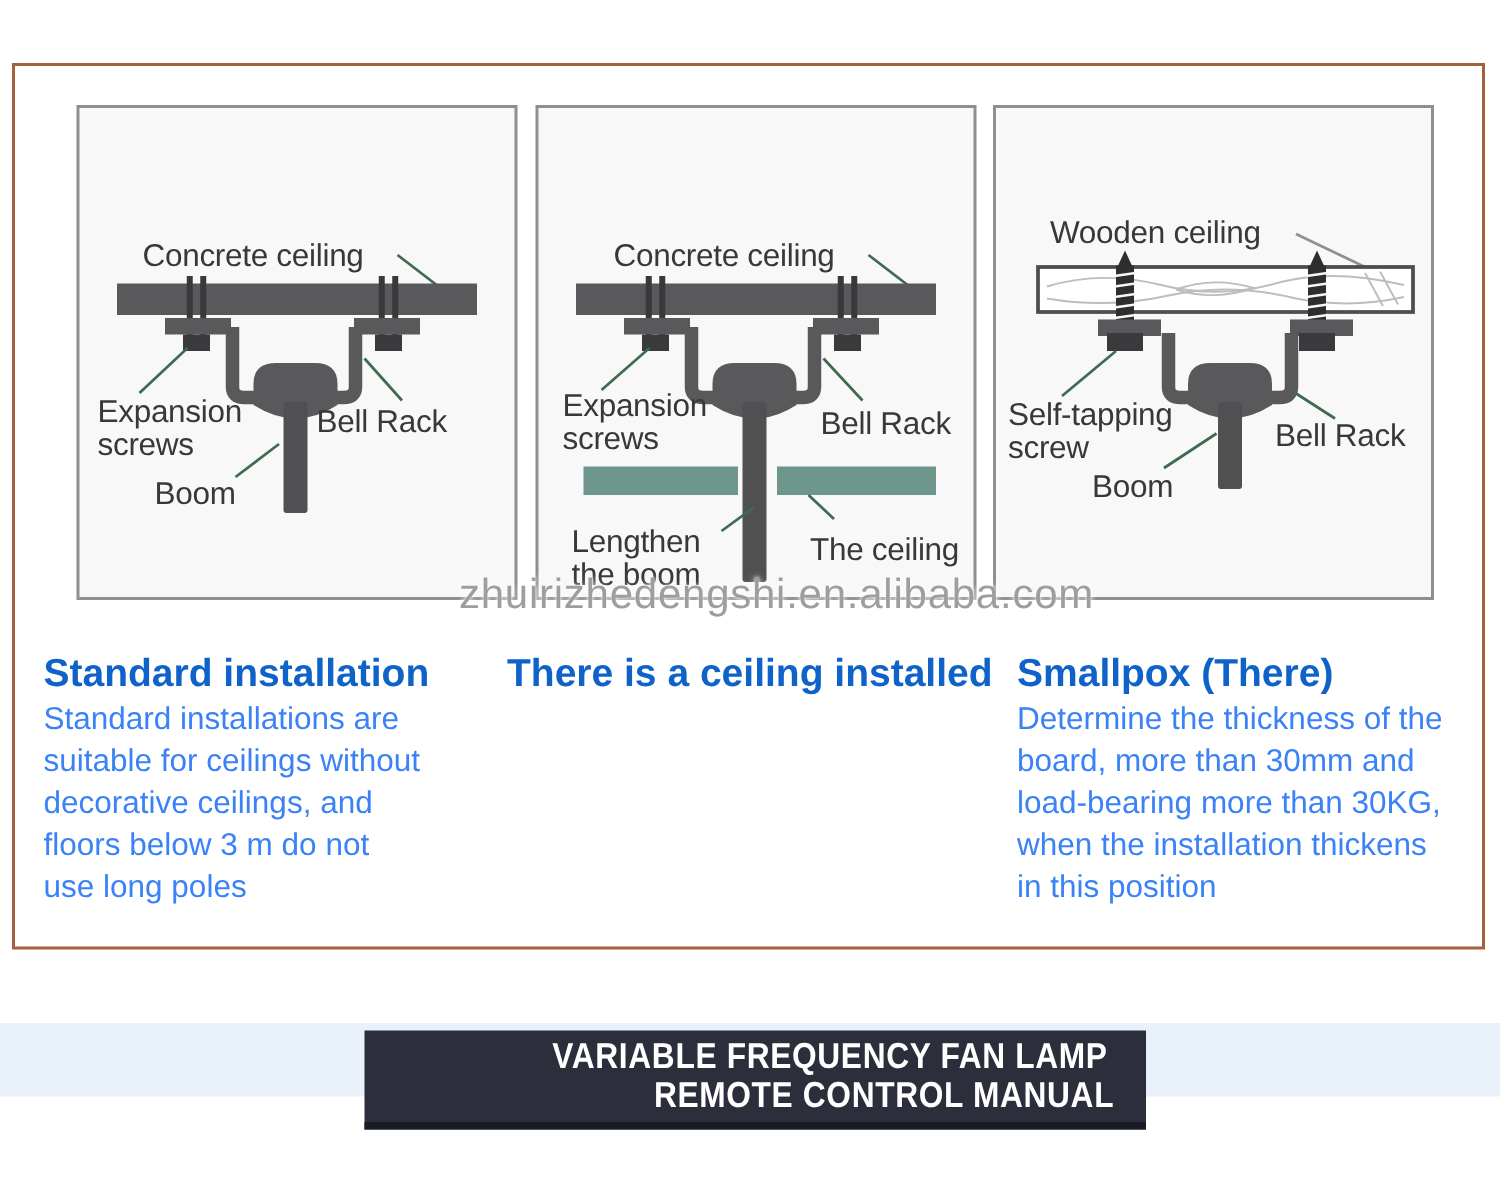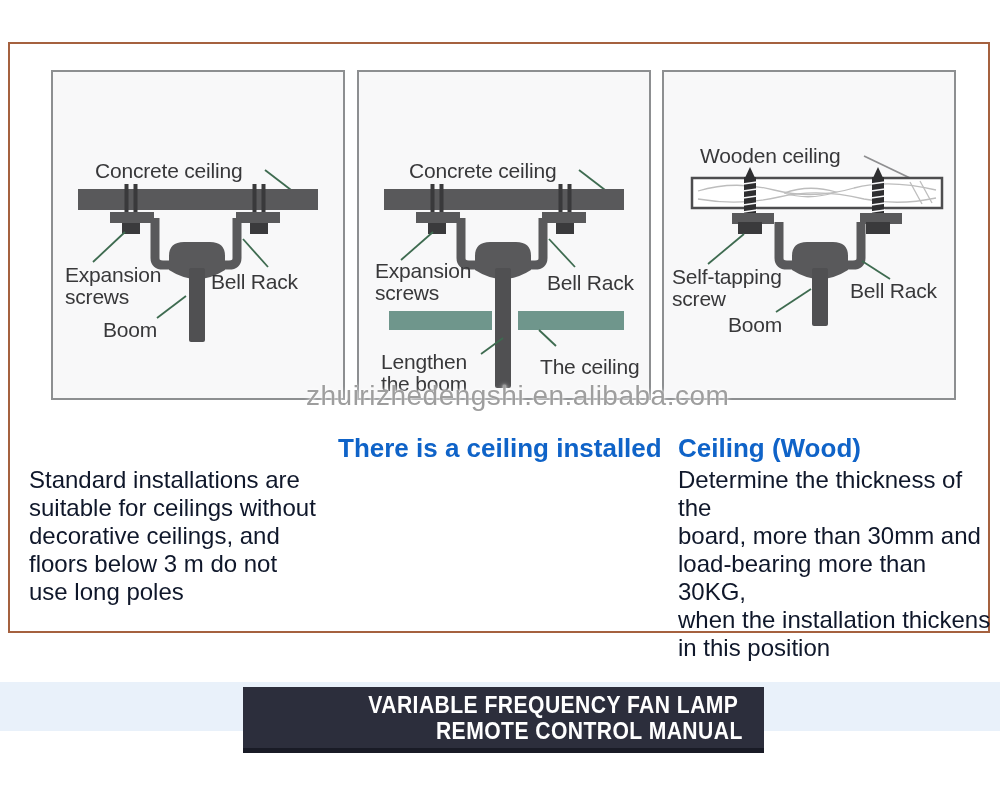--- a/index.html
+++ b/index.html
@@ -14,21 +14,21 @@
   .panel svg{position:absolute;left:0;top:0;width:290px;height:326px;}
   .pl{stroke:#3e6b50;stroke-width:1.8;}
   .plg{stroke:#8f8f91;stroke-width:1.8;}
   .br{stroke:#59595b;stroke-width:9;fill:none;}
   .grain{stroke:#bdbdbd;stroke-width:1.3;fill:none;}
   .thread{stroke:#f8f8f9;stroke-width:1.6;}
   .dlabel{position:absolute;font-size:21px;line-height:22px;color:#38383a;
           white-space:pre-line;letter-spacing:-0.2px;}
   
   .col-heading{position:absolute;font-size:26px;font-weight:bold;color:#0f63c8;white-space:pre;}
-  .col-body{position:absolute;font-size:24px;line-height:28px;color:#0f172a;white-space:pre-line;}
+  .col-body{position:absolute;font-size:21px;line-height:28px;color:#3b82f6;white-space:pre-line;}
   
   .watermark{position:absolute;left:306px;top:380px;font-size:28px;color:#9e9e9e;
              letter-spacing:0.5px;z-index:5;
              text-shadow:0 0 5px rgba(255,255,255,.95),0 0 2px rgba(255,255,255,.9);}
   
   .strip{position:absolute;left:0;top:682px;width:1000px;height:49px;background:#e9f1fa;}
   .banner{position:absolute;left:243px;top:687px;width:521px;height:66px;box-sizing:border-box;
           background:#2c2e3c;border-bottom:5px solid #191b26;z-index:6;
           display:flex;flex-direction:column;align-items:flex-end;justify-content:center;}
   .banner-line{display:inline-block;color:#fff;font-weight:bold;font-size:24px;line-height:26px;
@@ -171,29 +171,30 @@
     </svg>
     <div class="dlabel" style="left:36px;top:73px">Wooden ceiling</div>
     <div class="dlabel" style="left:8px;top:194px">Self-tapping
 screw</div>
     <div class="dlabel" style="left:64px;top:242px">Boom</div>
     <div class="dlabel" style="left:186px;top:208px">Bell Rack</div>
   </div>
 
   <div class="watermark">zhuirizhedengshi.en.alibaba.com</div>
 
+  <div class="col-heading" style="left:29px;top:433px">Standard installation</div>
   <div class="col-body" style="left:29px;top:466px">Standard installations are
 suitable for ceilings without
 decorative ceilings, and
 floors below 3 m do not
 use long poles</div>
 
   <div class="col-heading" style="left:338px;top:433px">There is a ceiling installed</div>
 
-  <div class="col-heading" style="left:678px;top:433px">Ceiling (Wood)</div>
+  <div class="col-heading" style="left:678px;top:433px">Smallpox (There)</div>
   <div class="col-body" style="left:678px;top:466px">Determine the thickness of the
 board, more than 30mm and
 load-bearing more than 30KG,
 when the installation thickens
 in this position</div>
 
   <div class="strip"></div>
   <div class="banner">
     <span class="banner-line">VARIABLE FREQUENCY FAN LAMP</span>
     <span class="banner-line">REMOTE CONTROL MANUAL</span>

